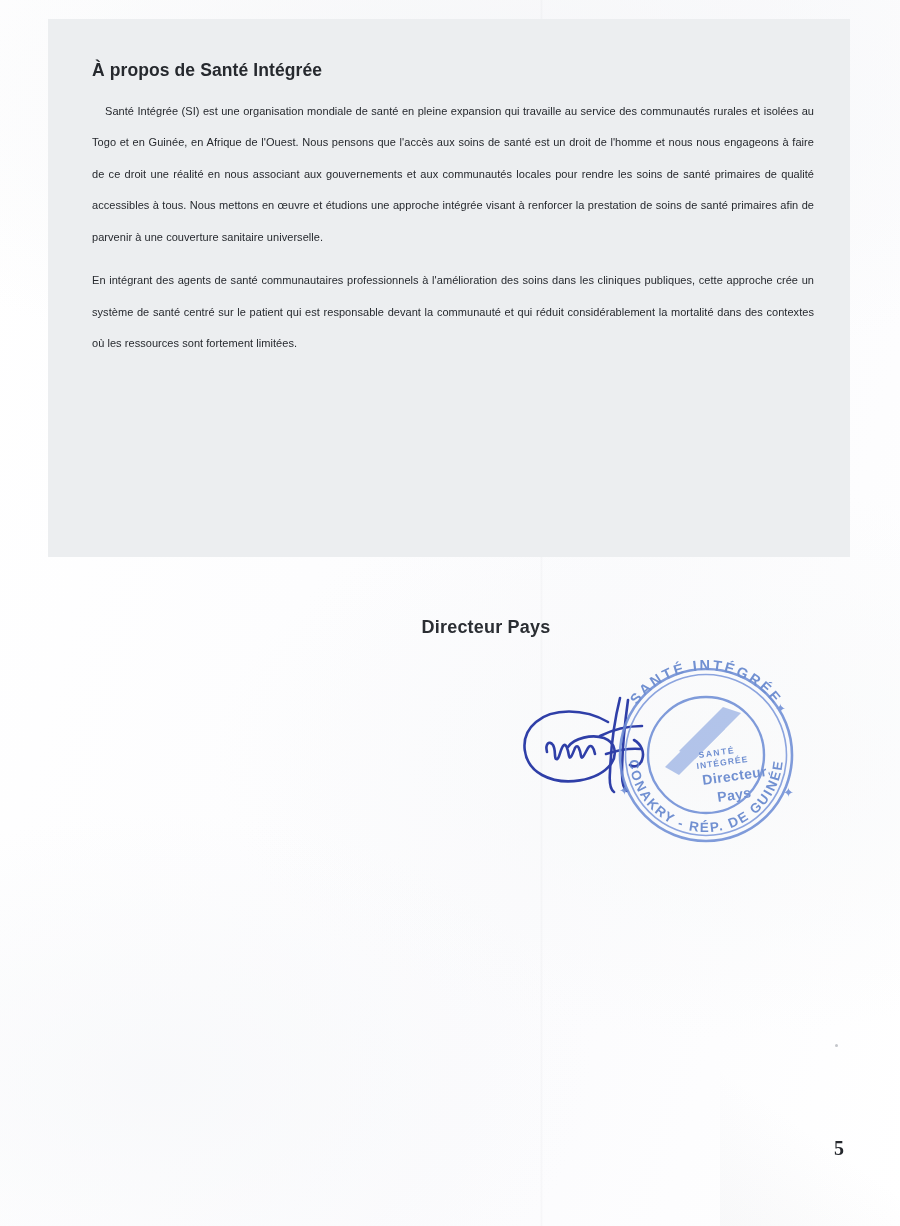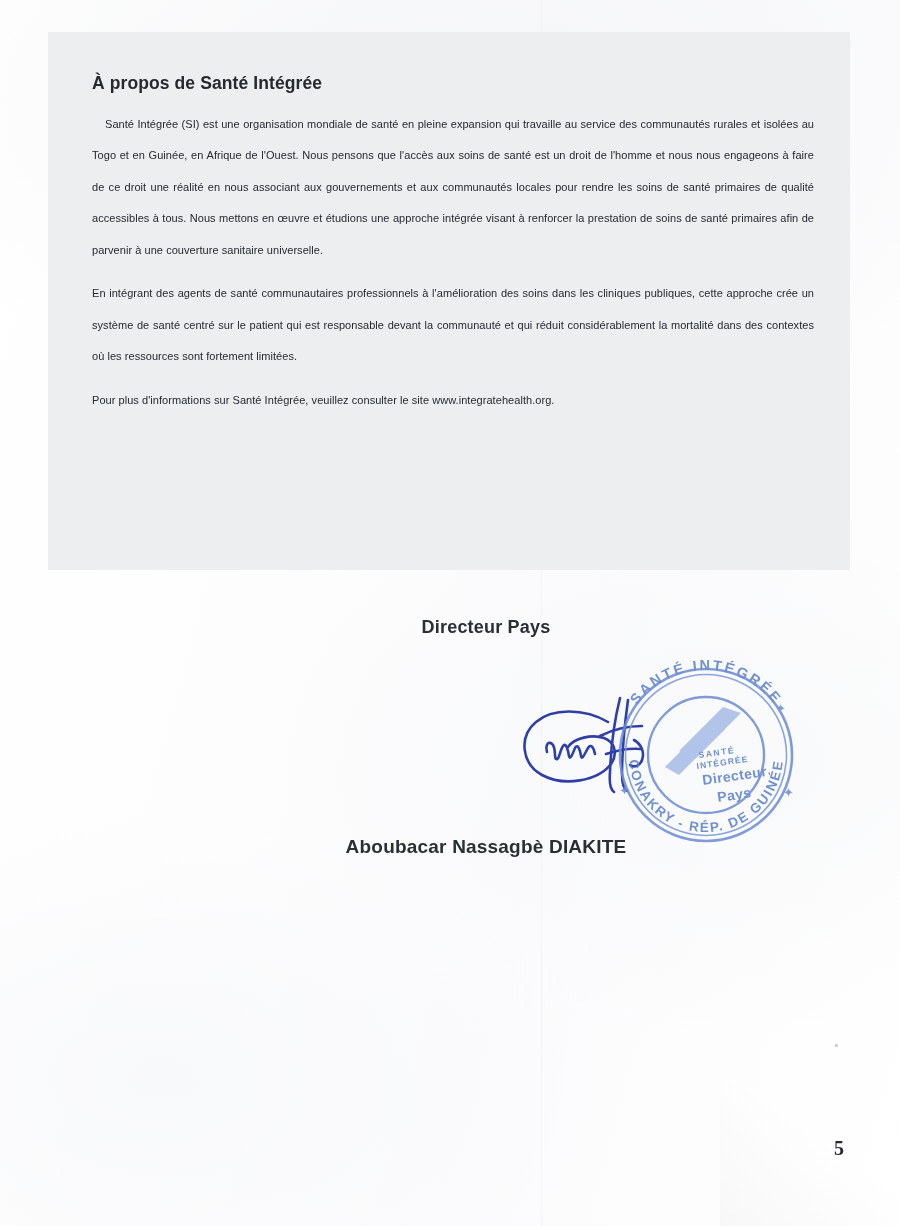--- a/index.html
+++ b/index.html
@@ -55,21 +55,21 @@
     width: 3px;
     height: 3px;
     border-radius: 50%;
     background: rgba(90,95,105,0.35);
   }
 
   
   .about-block {
     position: absolute;
     left: 48px;
-    top: 32px;
+    top: 19px;
     width: 802px;
     height: 538px;
     background: #eceef0;
     padding: 40px 36px 0 44px;
   }
 
   .about-heading {
     font-size: 17.5px;
     line-height: 1.35;
     color: #26292e;
@@ -165,29 +165,27 @@
   <div class="scan-spot"></div>
 
   <section class="about-block">
 
     <h2 class="about-heading">À propos de Santé Intégrée</h2>
 
     <p class="about-para indented">Santé Intégrée (SI) est une organisation mondiale de santé en pleine expansion qui travaille au service des communautés rurales et isolées au Togo et en Guinée, en Afrique de l'Ouest. Nous pensons que l'accès aux soins de santé est un droit de l'homme et nous nous engageons à faire de ce droit une réalité en nous associant aux gouvernements et aux communautés locales pour rendre les soins de santé primaires de qualité accessibles à tous. Nous mettons en œuvre et étudions une approche intégrée visant à renforcer la prestation de soins de santé primaires afin de parvenir à une couverture sanitaire universelle.</p>
 
     <p class="about-para">En intégrant des agents de santé communautaires professionnels à l'amélioration des soins dans les cliniques publiques, cette approche crée un système de santé centré sur le patient qui est responsable devant la communauté et qui réduit considérablement la mortalité dans des contextes où les ressources sont fortement limitées.</p>
 
-    <p class="about-para">Pour plus d'informations sur Santé Intégrée, veuillez consulter le site www.integratehealth.org.</p>
 
   </section>
 
   <section class="sig-area">
 
     <div class="sig-title">Directeur Pays</div>
 
-    <div class="sig-name">Aboubacar Nassagbè DIAKITE</div>
 
   </section>
 
   <svg class="signature-mark" viewBox="0 0 150 115">
     <g fill="none" stroke="#2f3fa8" stroke-width="2.6" stroke-linecap="round" stroke-linejoin="round">
 
       <path d="M96 34 C72 20 40 20 24 34 C6 49 10 76 30 87
                C52 99 86 93 99 76 C106 66 103 54 92 50
                C80 46 62 50 56 59"></path>
 

